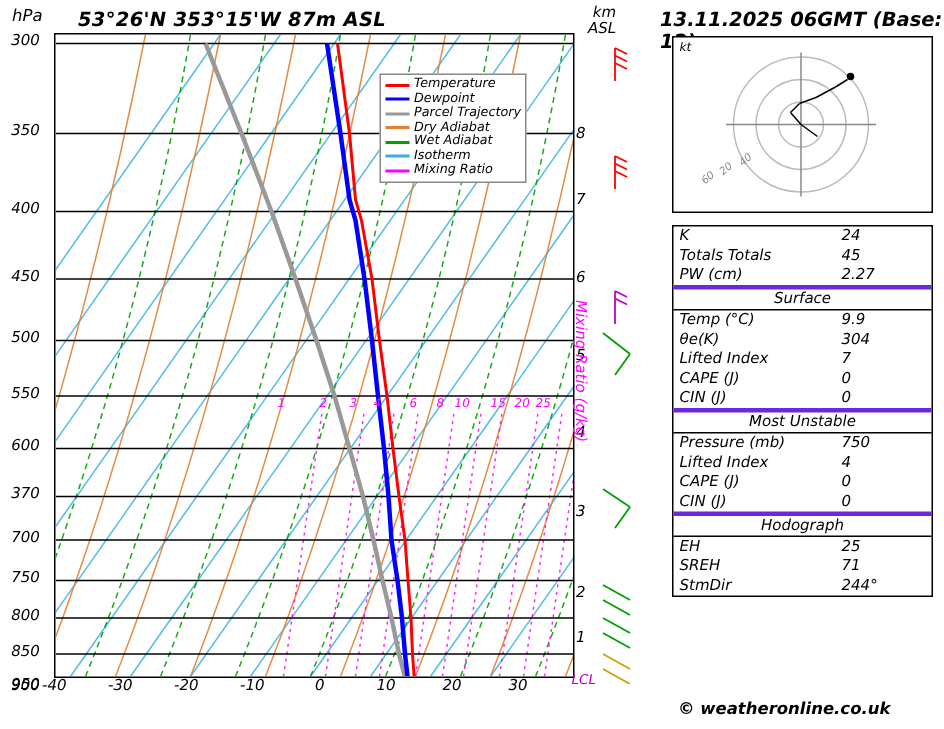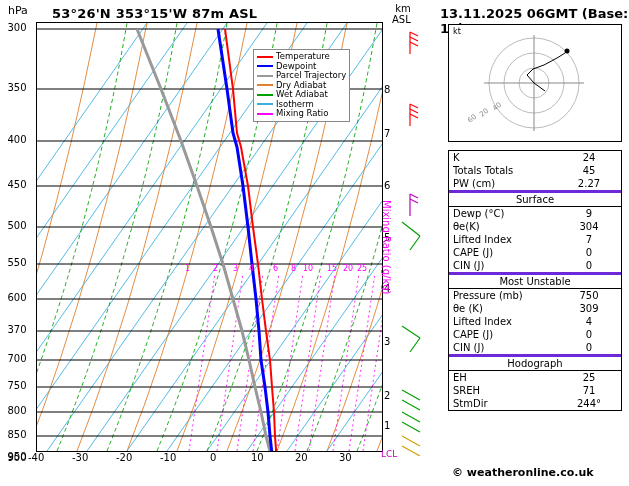--- a/index.html
+++ b/index.html
@@ -1,18 +1,18 @@
 <!DOCTYPE html>
 <html><head>
 <meta charset="utf-8">
 <style>
   html,body{margin:0;padding:0;background:#fff;}
   body{width:629px;height:486px;font-family:"DejaVu Sans",sans-serif;position:relative;overflow:hidden;}
   .abs{position:absolute;}
-  #root{position:relative;width:629px;height:486px;}
+  #root{position:relative;width:629px;height:486px;font-style:italic;}
 
   
   .hdr-hpa{left:8px;top:4px;font-size:11px;}
   .hdr-title{left:52px;top:6px;font-size:13px;font-weight:bold;letter-spacing:.2px;}
   .hdr-km{left:392px;top:3px;font-size:10px;line-height:11px;text-align:right;}
   .hdr-date{left:440px;top:6px;font-size:13px;font-weight:bold;}
 
   
   #plot{left:36px;top:22px;width:345px;height:428px;border:1px solid #000;overflow:hidden;background:#fff;}
 
@@ -29,21 +29,21 @@
   #legend i{display:inline-block;width:16px;height:0;border-top-width:2px;border-top-style:solid;margin-right:3px;}
 
   
   #hodo{left:448px;top:24px;width:172px;height:116px;border:1px solid #000;background:#fff;}
   .hodo-kt{position:absolute;left:4px;top:2px;font-size:8px;}
 
   
   #stats{left:448px;top:150px;width:172px;border:1px solid #000;font-size:10px;background:#fff;}
   #stats .row{display:flex;justify-content:space-between;padding:0 4px;height:13px;line-height:13px;}
   #stats .sec{text-align:center;border-top:3px solid #6d28d9;border-bottom:1px solid #000;height:13px;line-height:13px;font-size:10px;}
-  #stats .row span.v{text-align:center;width:56px;}
+  #stats .row span.v{text-align:left;width:56px;}
 
   .copy{left:452px;top:466px;font-size:11px;font-weight:bold;}
 </style>
 </head>
 <body>
 
 <div id="root">
 
   <div class="abs hdr-hpa">hPa</div>
   <div class="abs hdr-title">53°26'N 353°15'W 87m ASL</div>
@@ -283,22 +283,22 @@
         <span>Totals Totals</span>
         <span class="v">45</span>
       </div>
     <div class="row">
         <span>PW (cm)</span>
         <span class="v">2.27</span>
       </div>
 
     <div class="sec">Surface</div>
     <div class="row">
-        <span>Dewp (°C)</span>
-        <span class="v">9</span>
+        <span>Temp (°C)</span>
+        <span class="v">9.9</span>
       </div>
     <div class="row">
         <span>θe(K)</span>
         <span class="v">304</span>
       </div>
     <div class="row">
         <span>Lifted Index</span>
         <span class="v">7</span>
       </div>
     <div class="row">
@@ -309,24 +309,20 @@
         <span>CIN (J)</span>
         <span class="v">0</span>
       </div>
 
     <div class="sec">Most Unstable</div>
     <div class="row">
         <span>Pressure (mb)</span>
         <span class="v">750</span>
       </div>
     <div class="row">
-        <span>θe (K)</span>
-        <span class="v">309</span>
-      </div>
-    <div class="row">
         <span>Lifted Index</span>
         <span class="v">4</span>
       </div>
     <div class="row">
         <span>CAPE (J)</span>
         <span class="v">0</span>
       </div>
     <div class="row">
         <span>CIN (J)</span>
         <span class="v">0</span>

